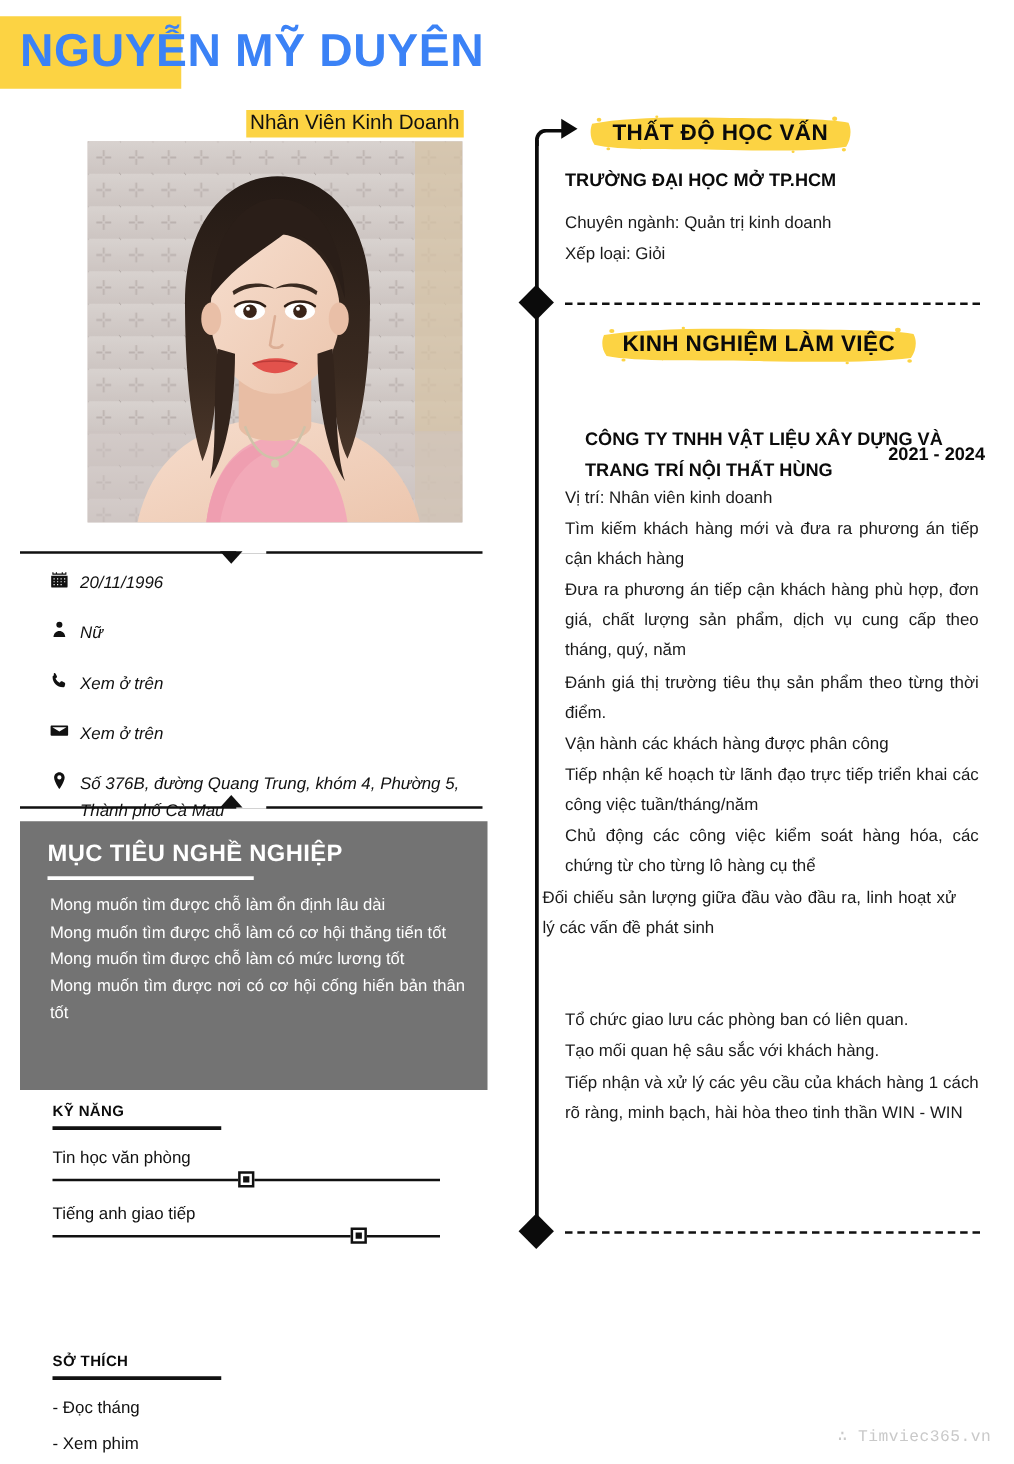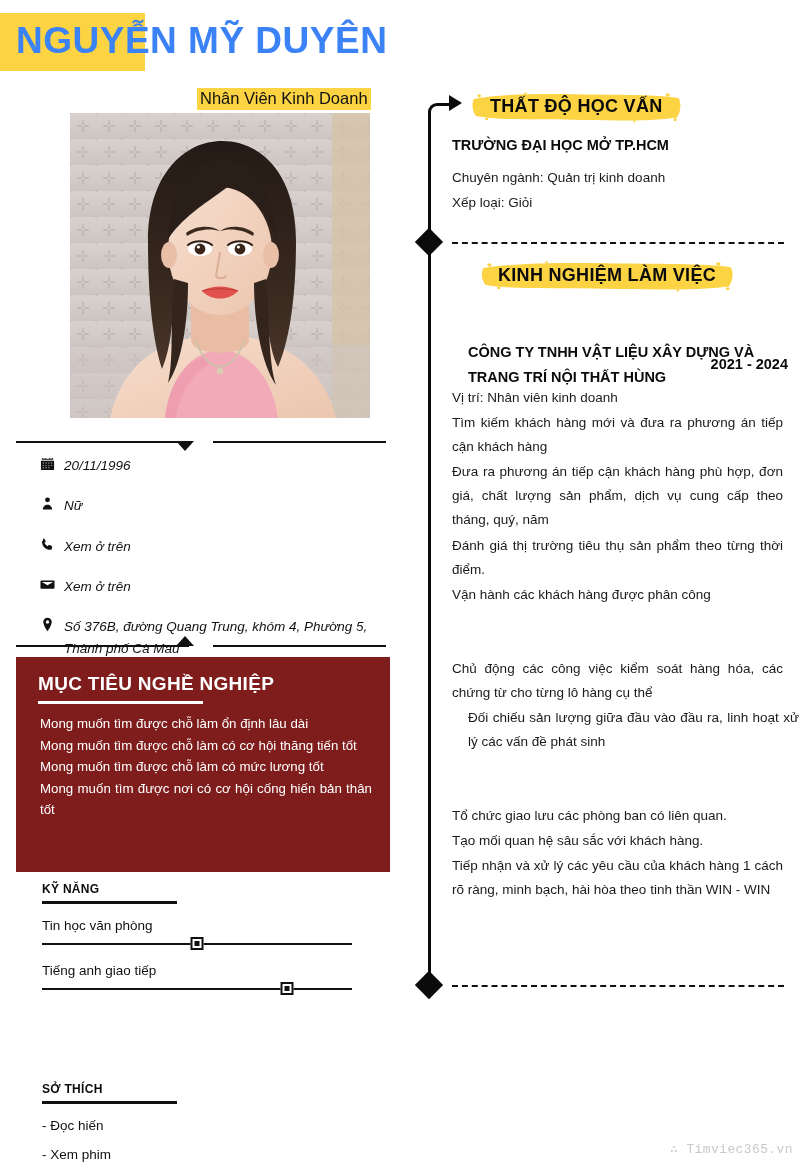--- a/index.html
+++ b/index.html
@@ -108,21 +108,21 @@
   .contact-icon svg { display:block; }
   .contact-val { flex: 1; }
 
   
   .objective {
     position: absolute;
     left: 16px;
     top: 657px;
     width: 374px;
     height: 215px;
-    background: #7f1d1d;
+    background: #737373;
     color: #ffffff;
     box-sizing: border-box;
     padding: 16px 18px 10px 22px;
   }
   .obj-head {
     font-size: 19px;
     font-weight: bold;
     letter-spacing: 0.3px;
     margin-bottom: 6px;
   }
@@ -462,21 +462,21 @@
           <div class="skill-knob" style="left:79%;"></div>
         </div>
       </div>
     </div>
   </div>
 
   <div class="sec" style="top:1082px;">
     <div class="sec-title">SỞ THÍCH</div>
     <div class="sec-rule"></div>
     <div style="margin-top:14px;">
-      <div class="hobby">- Đọc hiến</div>
+      <div class="hobby">- Đọc tháng</div>
       <div class="hobby">- Xem phim</div>
       <div class="hobby">- Chụp ảnh</div>
     </div>
   </div>
 
   <div class="tl-elbow"></div>
   <div class="tl-arrow"></div>
   <div class="timeline"></div>
   <div class="tl-diamond" style="top:242px;"></div>
   <div class="tl-diamond" style="top:985px;"></div>
@@ -515,21 +515,22 @@
 
   <div class="r-strong" style="left:468px; top:300px; width:336px;margin-top:40px;">CÔNG TY TNHH VẬT LIỆU XÂY DỰNG VÀ TRANG TRÍ NỘI THẤT HÙNG</div>
   <div class="r-date" style="left:452px; top:356px; width:336px;">2021 - 2024</div>
 
   <div class="r-text" style="left:452px; top:386px; width:336px;">Vị trí: Nhân viên kinh doanh</div>
 
   <div class="r-text r-just" style="left:452px; top:411px; width:331px;">Tìm kiếm khách hàng mới và đưa ra phương án tiếp cận khách hàng</div>
   <div class="r-text r-just" style="left:452px; top:460px; width:331px;">Đưa ra phương án tiếp cận khách hàng phù hợp, đơn giá, chất lượng sản phẩm, dịch vụ cung cấp theo tháng, quý, năm</div>
   <div class="r-text r-just" style="left:452px; top:583px; width:331px;">Vận hành các khách hàng được phân công</div>
   <div class="r-text r-just" style="left:452px; top:534px; width:331px;">Đánh giá thị trường tiêu thụ sản phẩm theo từng thời điểm.</div>
+  <div class="r-text r-just" style="left:452px; top:608px; width:331px;">Tiếp nhận kế hoạch từ lãnh đạo trực tiếp triển khai các công việc tuần/tháng/năm</div>
   <div class="r-text r-just" style="left:452px; top:657px; width:331px;">Chủ động các công việc kiểm soát hàng hóa, các chứng từ cho từng lô hàng cụ thể</div>
-  <div class="r-text r-just" style="left:468px; top:706px; width:331px;">Đối chiếu sản lượng giữa đầu vào đầu ra, linh hoạt xử lý các vấn đề phát sinh</div>
+  <div class="r-text r-just" style="left:434px; top:706px; width:331px;">Đối chiếu sản lượng giữa đầu vào đầu ra, linh hoạt xử lý các vấn đề phát sinh</div>
   <div class="r-text r-just" style="left:452px; top:804px; width:331px;">Tổ chức giao lưu các phòng ban có liên quan.</div>
   <div class="r-text r-just" style="left:452px; top:829px; width:331px;">Tạo mối quan hệ sâu sắc với khách hàng.</div>
   <div class="r-text r-just" style="left:452px; top:854px; width:331px;">Tiếp nhận và xử lý các yêu cầu của khách hàng 1 cách rõ ràng, minh bạch, hài hòa theo tinh thần WIN - WIN</div>
 
   <div class="footer">∴ Timviec365.vn</div>
 
 </div>
 
 </body></html>

